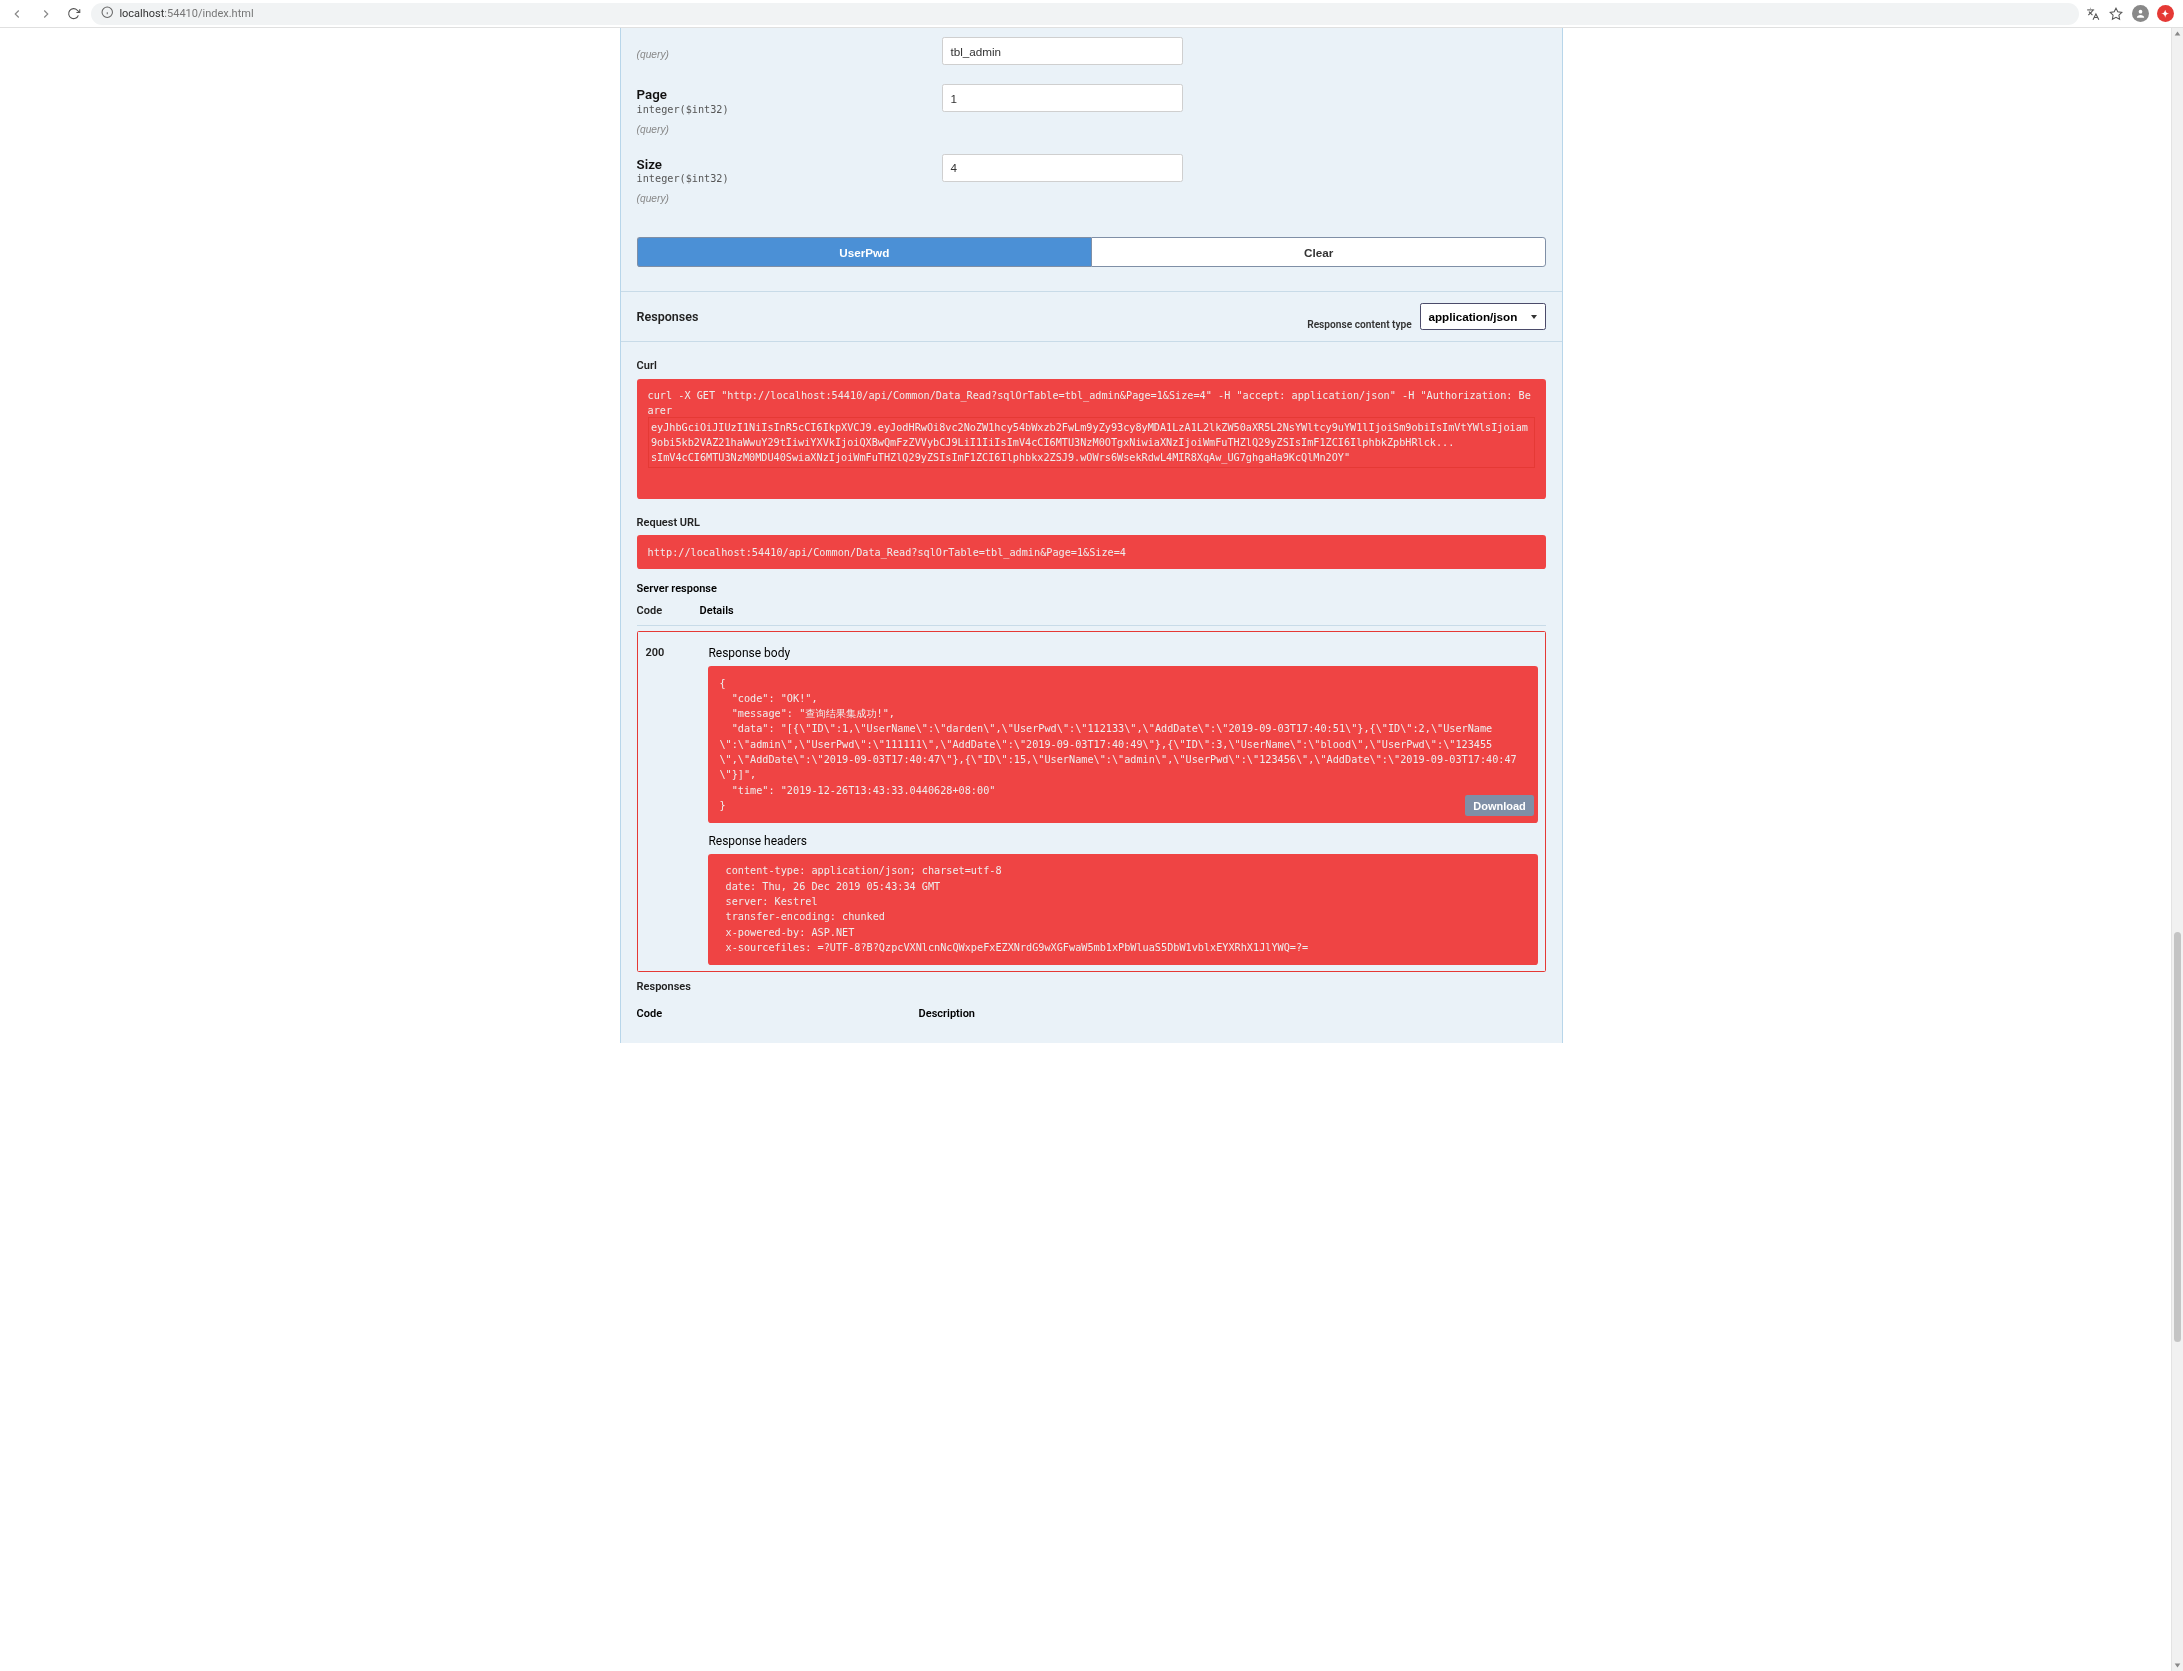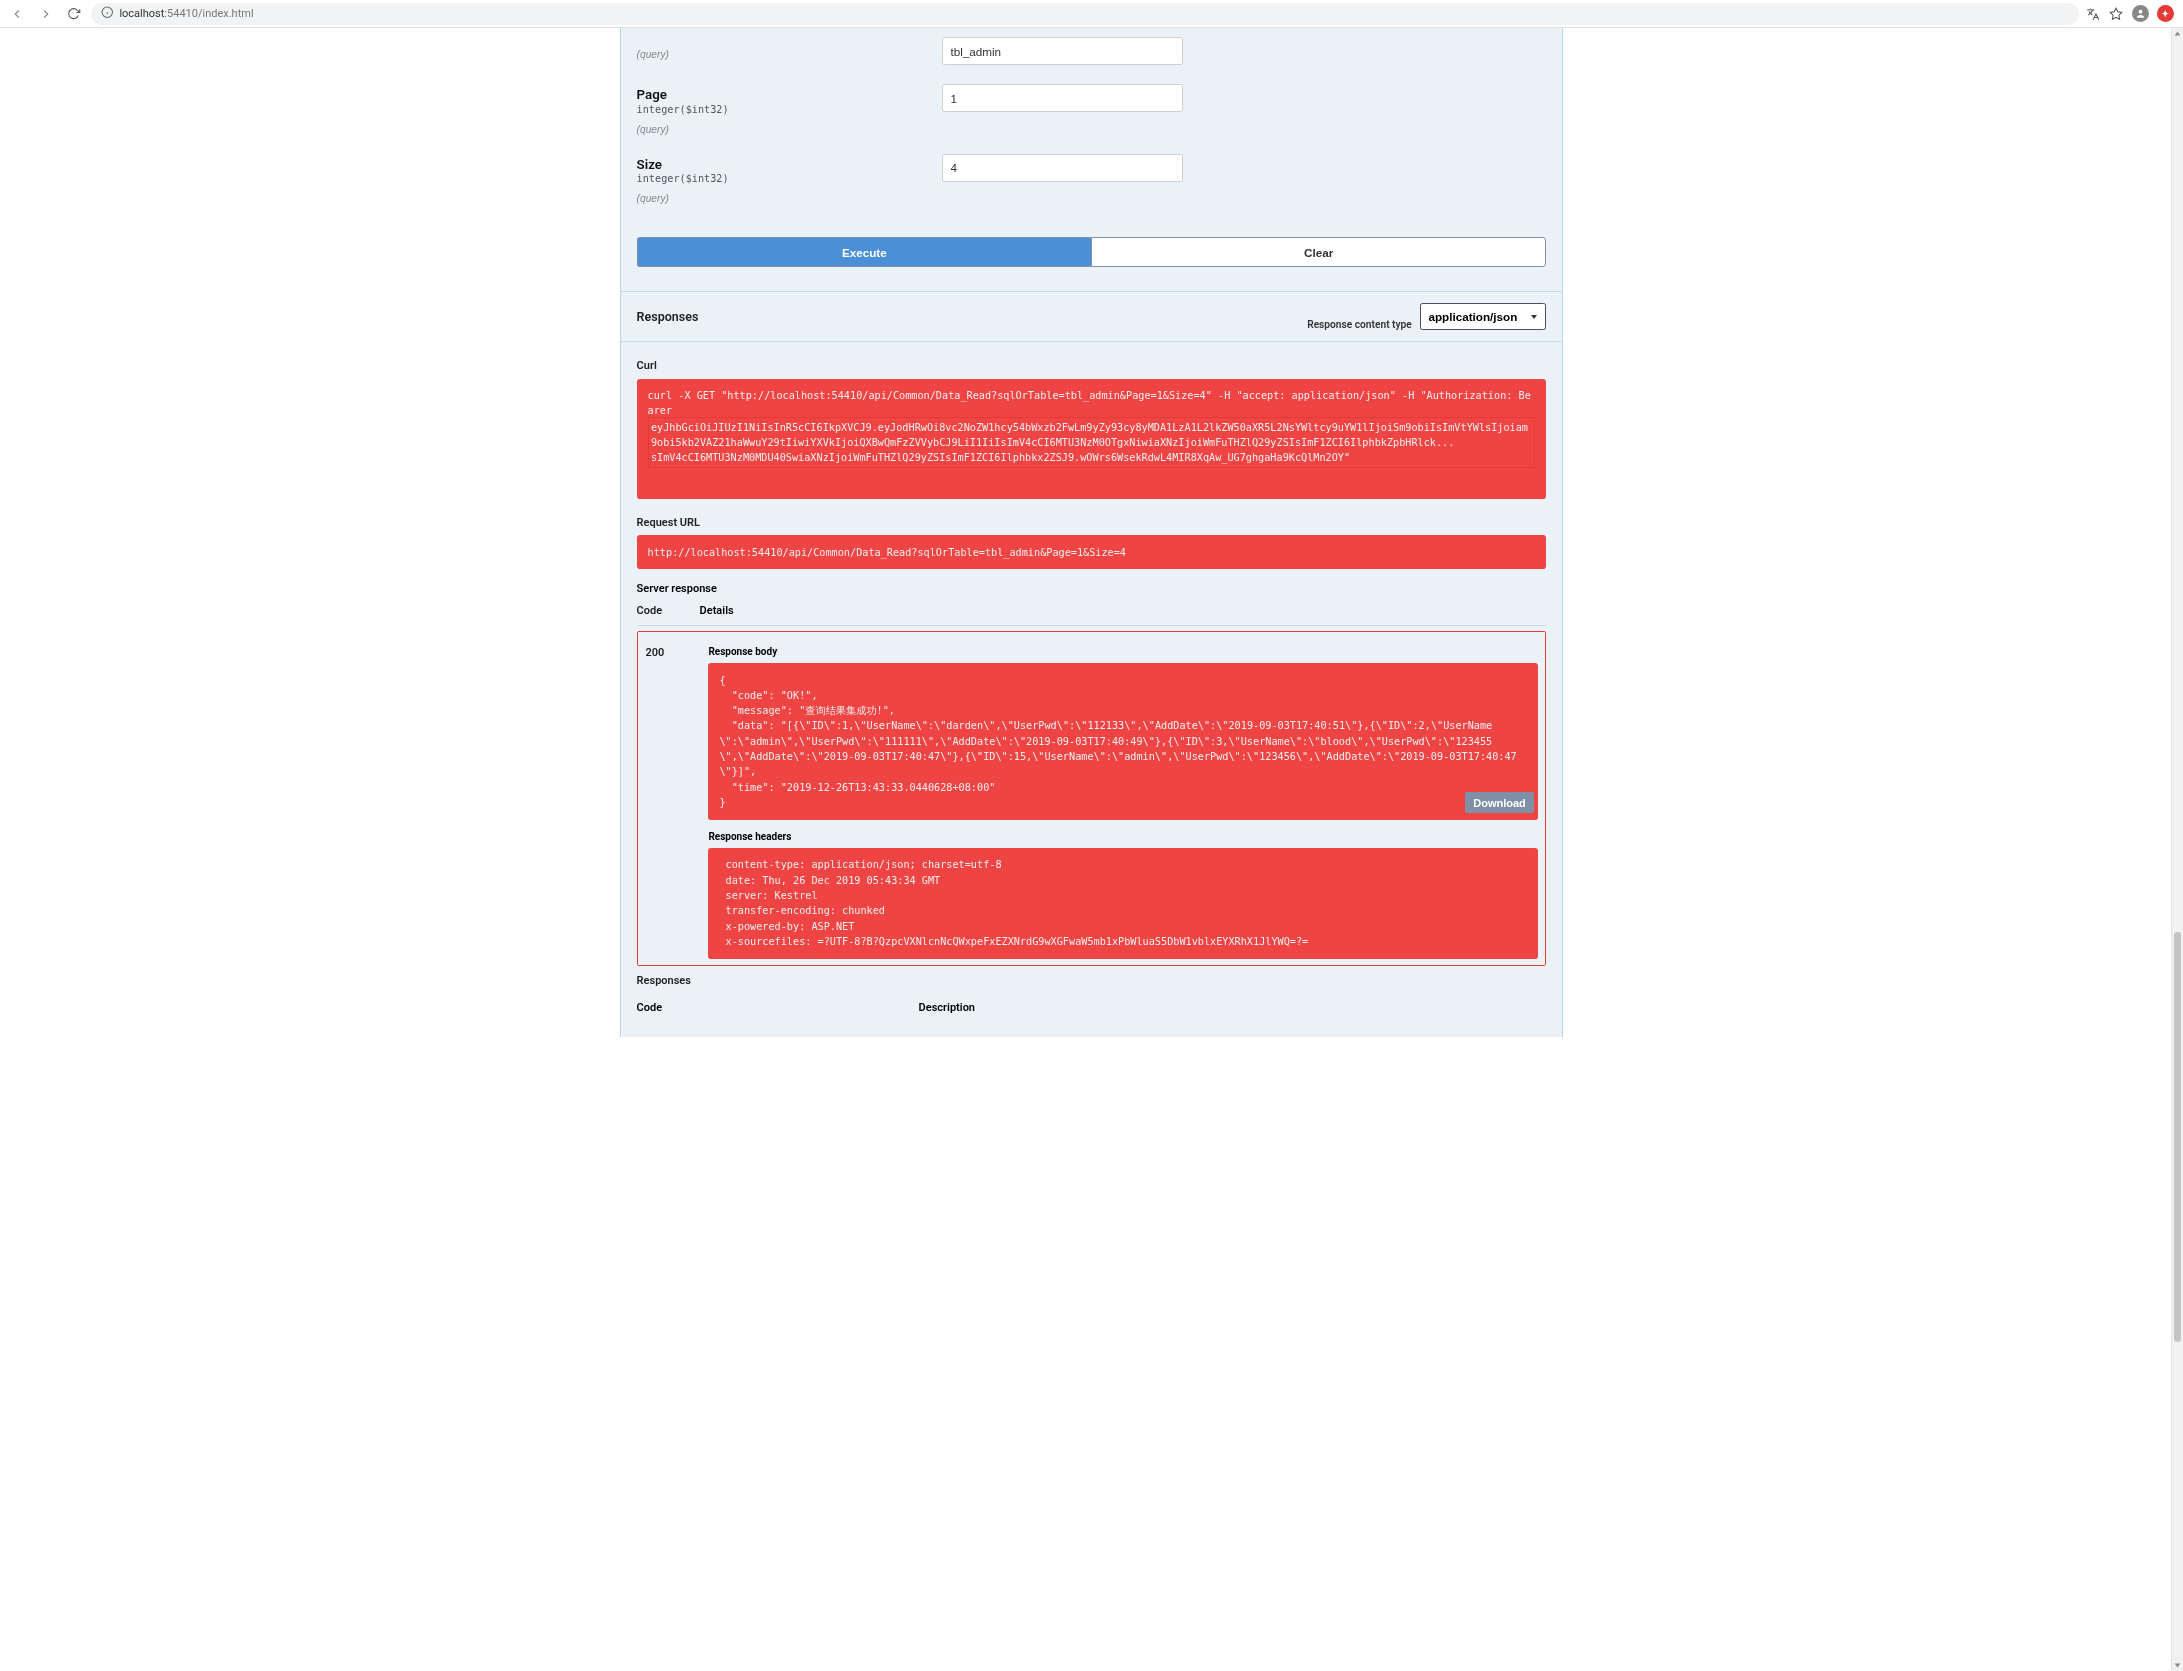--- a/index.html
+++ b/index.html
@@ -196,21 +196,21 @@
   .resp-th { font-weight:600; padding: 4.7px 0 7.8px; border-bottom:0.8px solid #c8dbe8; }
 
   .red-box {
     border: 0.8px solid #e53935;
     border-radius: 1.6px;
     margin-top: 4.7px;
     padding: 6.3px 7.8px;
   }
   .red-box .resp-grid { border:none; }
   .code-200 { padding-top:3.1px; font-size:11px;}
-  .body-label { font-weight:700; font-size:10px; margin: 3.1px 0 6.3px; }
+  .body-label { font-weight:400; font-size:12px; margin: 3.1px 0 6.3px; }
   .download-btn {
     position:absolute;
     right:4px;
     bottom:6.3px;
     background:#7f8fa6;
     color:#fff;
     border:none;
     border-radius:2.3px;
     padding:4.7px 7.8px;
     font-weight:600;
@@ -313,21 +313,21 @@
     <div class="param-row">
       <div class="param-label">
         <div class="param-name">Size</div>
         <div class="param-type">integer($int32)</div>
         <div class="param-in">(query)</div>
       </div>
       <input class="param-input" value="4" style="">
     </div>
 
     <div class="btn-row">
-      <button class="execute-btn">Execute</button>
+      <button class="execute-btn">UserPwd</button>
       <button class="clear-btn">Clear</button>
     </div>
 
     <div class="resp-hdr">
       <div class="resp-hdr-title">Responses</div>
       <div class="content-type-wrap">
         <span class="content-type-label">Response content type</span>
         <div class="select-wrap">
           <select class="content-type-select">
             <option>application/json</option>

